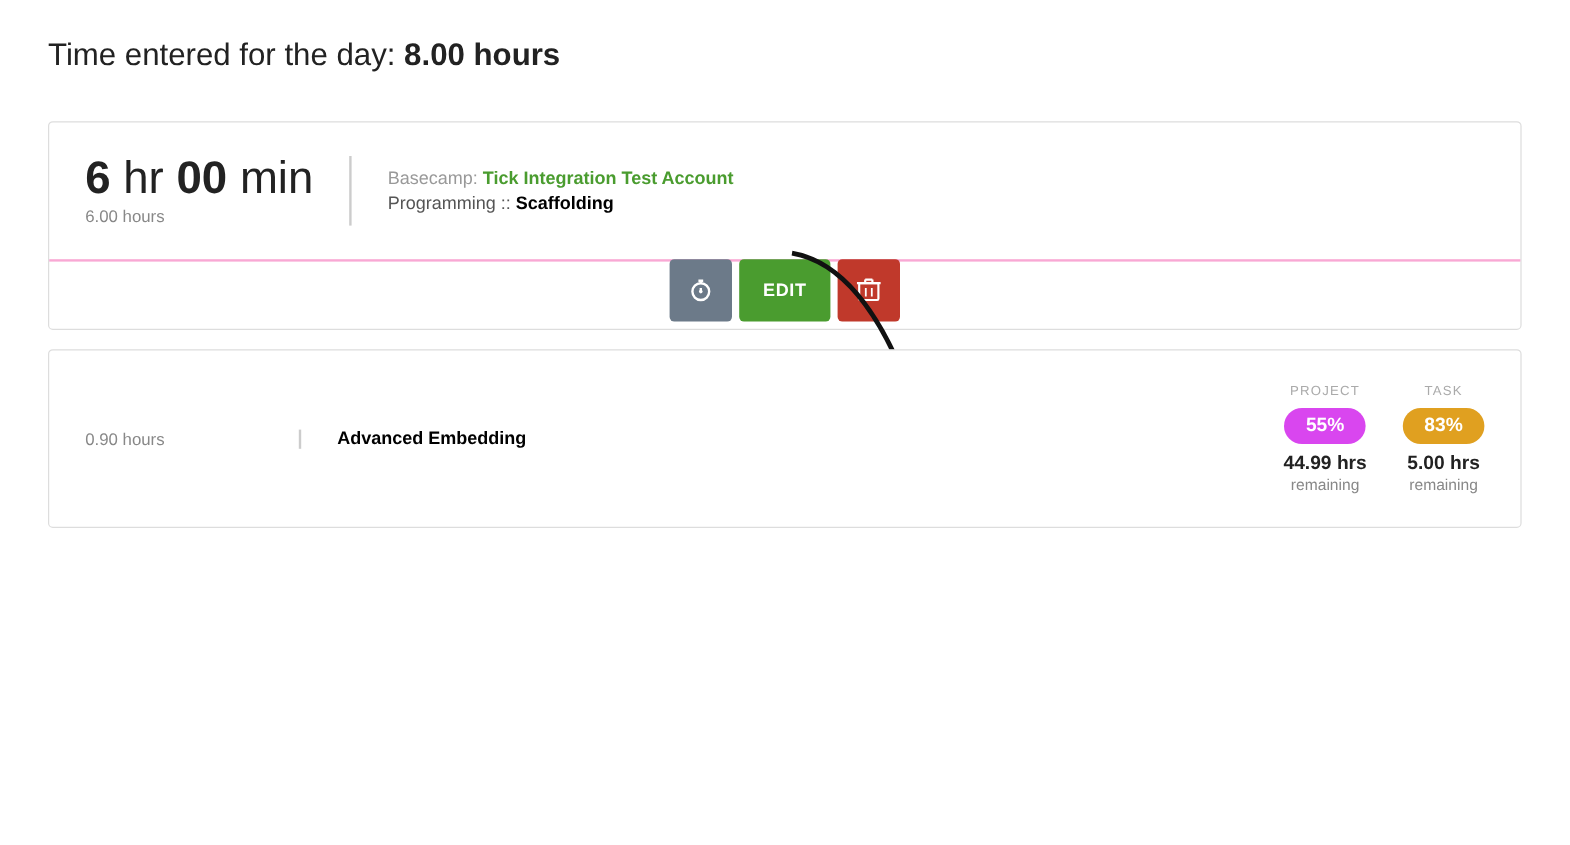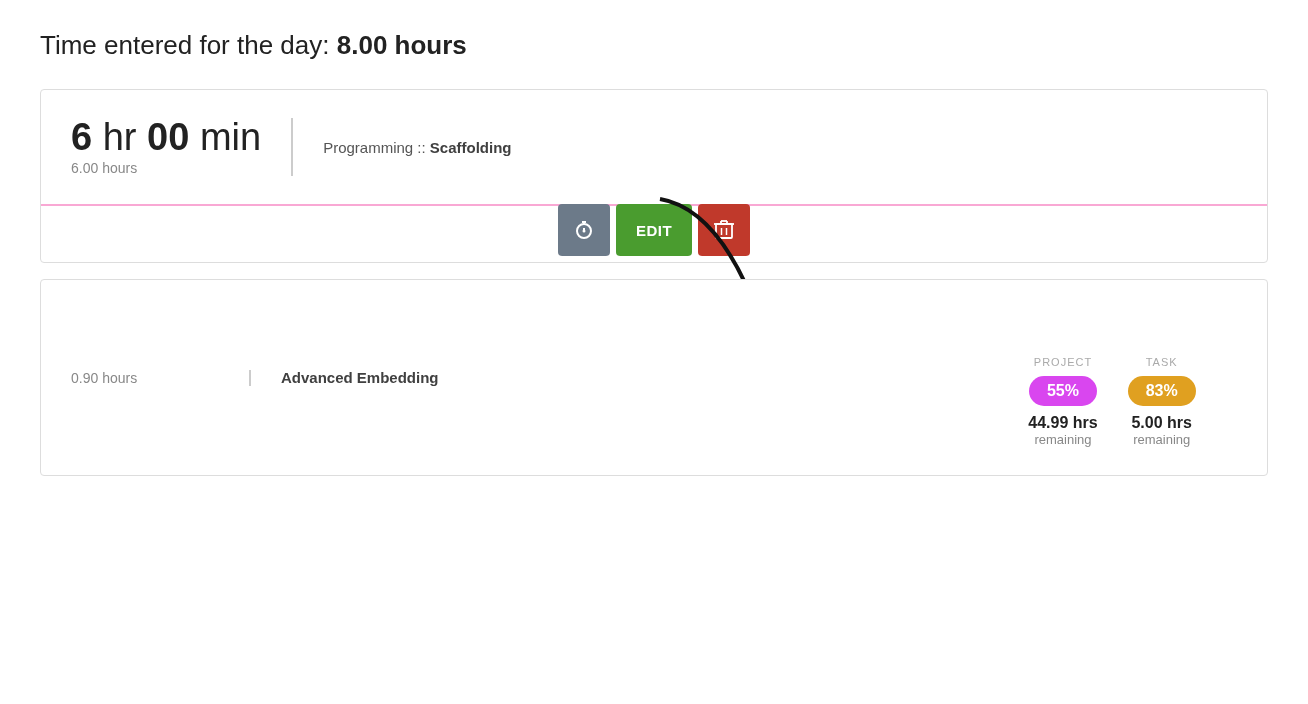--- a/index.html
+++ b/index.html
@@ -6,21 +6,21 @@
     body {
       font-family: -apple-system, BlinkMacSystemFont, 'Helvetica Neue', Arial, sans-serif;
       background: #fff;
       color: #333;
       padding: 30px 40px;
       width: 1308px;
       min-height: 704px;
     }
 
     .page-header {
-      margin-bottom: 28px;
+      margin-bottom: 40px;
     }
 
     .page-header h1 {
       font-size: 26px;
       font-weight: normal;
       color: #222;
     }
 
     .page-header h1 strong {
       font-weight: bold;
@@ -80,21 +80,21 @@
       text-decoration: none;
     }
 
     .task-label {
       font-size: 15px;
       color: #555;
     }
 
     .task-label strong {
       font-weight: bold;
-      color: #404040;
+      color: #000000;
     }
 
     .card-actions {
       border-top: 2px solid #f9a8d4;
       display: flex;
       justify-content: center;
       align-items: center;
       padding: 0;
       position: relative;
       height: 0;
@@ -153,23 +153,22 @@
 
     .card-spacer {
       height: 56px;
     }
 
     
     .progress-section {
       min-width: 280px;
       display: flex;
       flex-direction: column;
-      align-items: center;
+      align-items: flex-end;
       padding-left: 30px;
-      margin-top: 48px;
     }
 
     .progress-cols {
       display: flex;
       gap: 30px;
     }
 
     .progress-col {
       display: flex;
       flex-direction: column;
@@ -235,20 +234,24 @@
         <div class="time-large">
           <strong>6</strong>
           <span> hr </span>
           <strong>00</strong>
           <span> min</span>
         </div>
         <div class="time-decimal">6.00 hours</div>
       </div>
 
       <div class="entry-details">
+        <div class="basecamp-label">
+          <span>Basecamp:</span>
+          <a href="#">Tick Integration Test Account</a>
+        </div>
         <div class="task-label">
           <span>Programming ::</span>
           <strong>Scaffolding</strong>
         </div>
       </div>
     </div>
 
     <div class="card-actions">
       <div class="actions-row">
         <button class="btn-timer" title="Timer">

